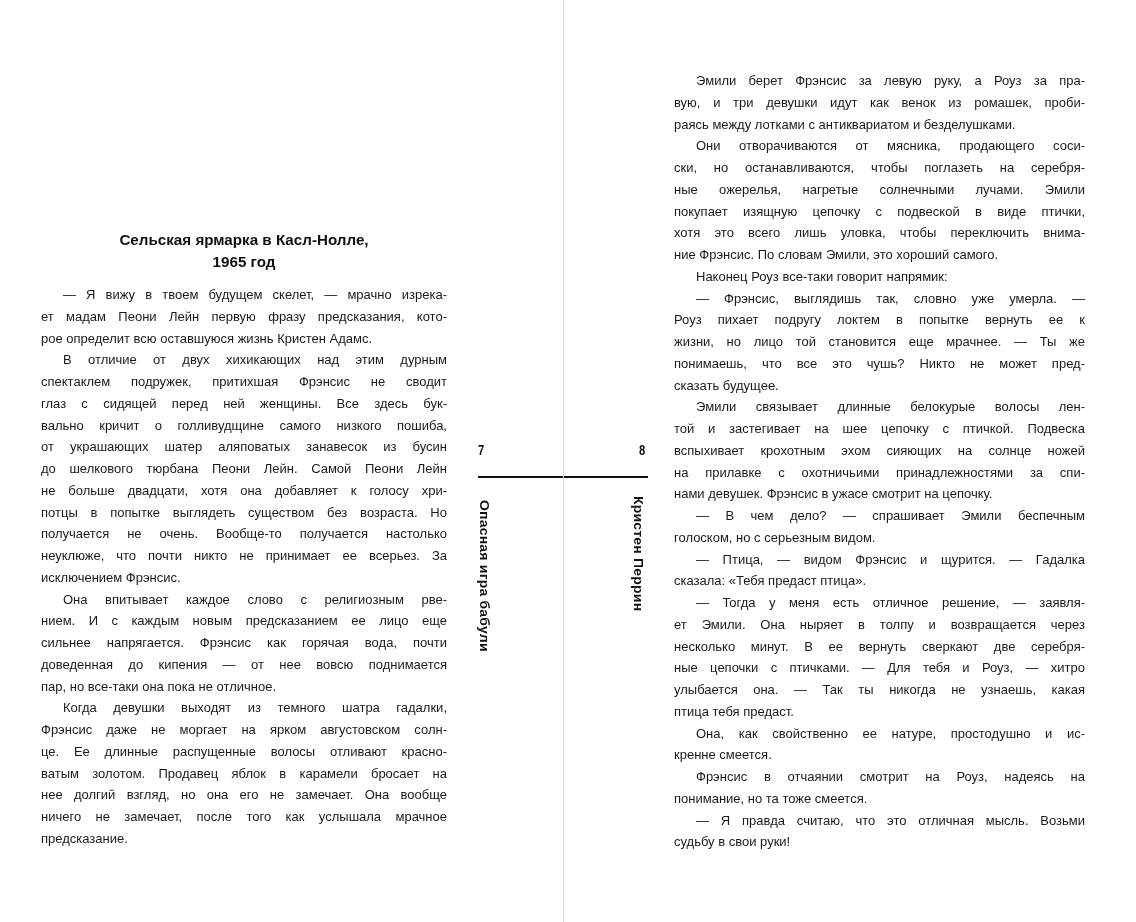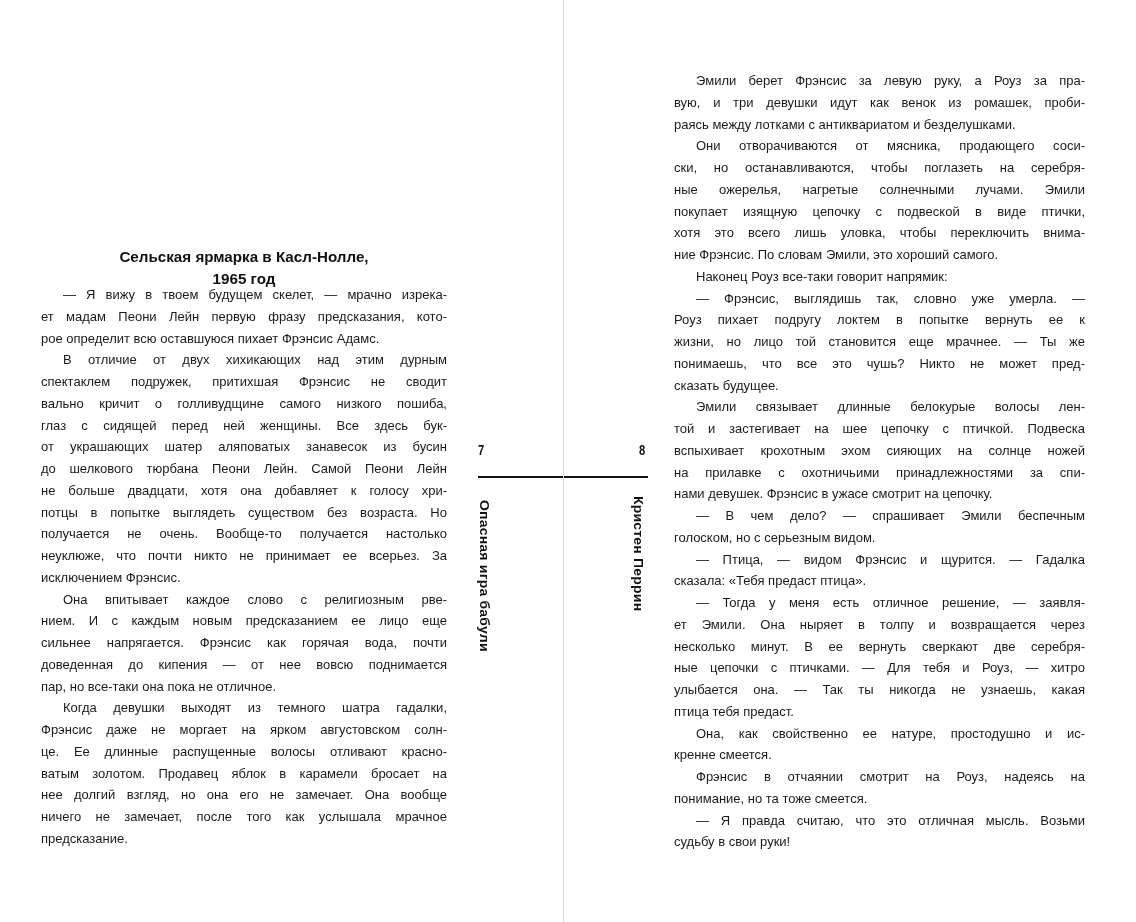--- a/index.html
+++ b/index.html
@@ -54,21 +54,21 @@
     .text-block .line.last {
       text-align-last: left;
     }
     .text-block .line.indent {
       padding-left: 22px;
     }
 
     .chapter-heading {
       position: absolute;
       left: 41px;
-      top: 246px;
+      top: 229px;
       width: 406px;
       text-align: center;
       font-weight: bold;
       font-size: 15.2px;
       line-height: 22px;
       color: #111;
     }
 
     .page-number {
       position: absolute;
@@ -122,25 +122,25 @@
   <div class="gutter-line"></div>
 
   <div class="page page-left">
     <div class="chapter-heading">
       <div>Сельская ярмарка в Касл-Нолле,</div>
       <div>1965 год</div>
     </div>
     <div class="text-block left-text" id="left-text">
         <span class="line indent">— Я вижу в твоем будущем скелет, — мрачно изрека-</span>
         <span class="line">ет мадам Пеони Лейн первую фразу предсказания, кото-</span>
-        <span class="line last">рое определит всю оставшуюся пихает Фрэнсис Адамс.</span>
+        <span class="line last">рое определит всю оставшуюся жизнь Кристен Адамс.</span>
         <span class="line indent">В отличие от двух хихикающих над этим дурным</span>
         <span class="line">спектаклем подружек, притихшая Фрэнсис не сводит</span>
+        <span class="line">глаз с сидящей перед ней женщины. Все здесь бук-</span>
         <span class="line">вально кричит о голливудщине самого низкого пошиба,</span>
-        <span class="line">глаз с сидящей перед ней женщины. Все здесь бук-</span>
         <span class="line">от украшающих шатер аляповатых занавесок из бусин</span>
         <span class="line">до шелкового тюрбана Пеони Лейн. Самой Пеони Лейн</span>
         <span class="line">не больше двадцати, хотя она добавляет к голосу хри-</span>
         <span class="line">потцы в попытке выглядеть существом без возраста. Но</span>
         <span class="line">получается не очень. Вообще-то получается настолько</span>
         <span class="line">неуклюже, что почти никто не принимает ее всерьез. За</span>
         <span class="line last">исключением Фрэнсис.</span>
         <span class="line indent">Она впитывает каждое слово с религиозным рве-</span>
         <span class="line">нием. И с каждым новым предсказанием ее лицо еще</span>
         <span class="line">сильнее напрягается. Фрэнсис как горячая вода, почти</span>

